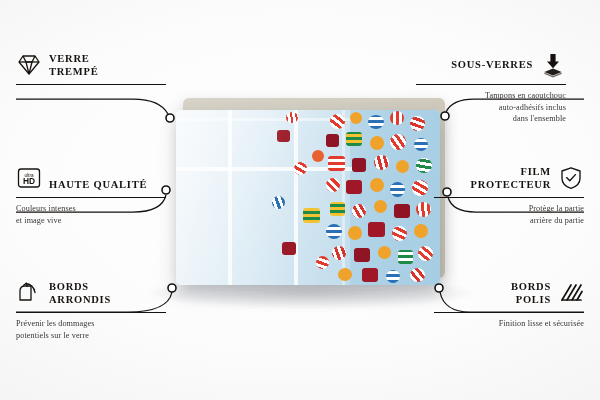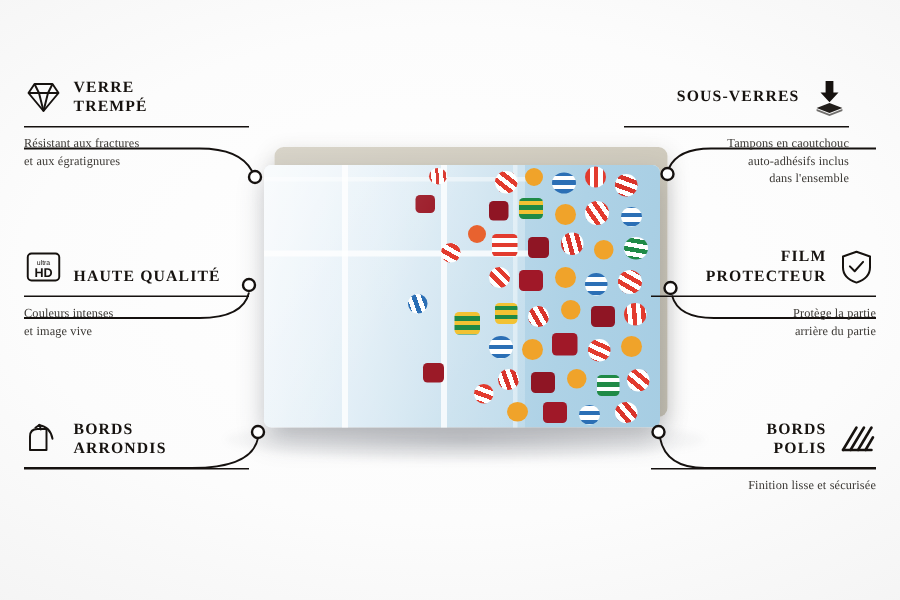--- a/index.html
+++ b/index.html
@@ -170,23 +170,20 @@
               <path d="M19 4 L16 10 L13 22"></path>
               <path d="M10 10 H16"></path>
         </g>
           </svg>
       </span>
       <span class="title">
         <span>VERRE</span><br><span>TREMPÉ</span>
       </span>
     </div>
     <div class="rule"></div>
-    <div class="desc">
-      <span>Résistant aux fractures</span><br><span>et aux égratignures</span>
-    </div>
   </div>
 
   <div class="feat left" style="left:16px;top:163px;">
     <div class="head">
       <span class="ic">
         <svg viewBox="0 0 26 26">
           <rect x="2.5" y="4" width="21" height="18" rx="2.5" fill="none" stroke="#16120f" stroke-width="1.3"></rect>
           <text x="13" y="11.6" text-anchor="middle" font-family="Liberation Sans, sans-serif" font-size="4.6" fill="#16120f">ultra</text>
           <text x="13" y="19.4" text-anchor="middle" font-family="Liberation Sans, sans-serif" font-size="8.4" font-weight="bold" fill="#16120f">HD</text>
         </svg>
@@ -210,20 +207,23 @@
           <path d="M10 3.5 Q17.5 4.5 19 12.5"></path>
               <path d="M7.6 5.2 L10.4 3.2 L11.2 6.4"></path>
         </g>
           </svg>
       </span>
       <span class="title">
         <span>BORDS</span><br><span>ARRONDIS</span>
       </span>
     </div>
     <div class="rule"></div>
+    <div class="desc">
+      <span>Prévenir les dommages</span><br><span>potentiels sur le verre</span>
+    </div>
   </div>
 
   <div class="feat right" style="left:416px;top:50px;">
     <div class="head">
       <span class="ic">
         <svg viewBox="0 0 26 26">
             <g fill="#16120f">
           <path d="M10.4 2 h5.2 v7.6 h3.4 L13 16.2 L7 9.6 h3.4 Z"></path>
           <path d="M13 16.6 L21.6 20 L13 23.4 L4.4 20 Z" opacity=".95"></path>
           <path d="M4.4 20.6 L13 24 L21.6 20.6 v1.4 L13 25.4 L4.4 22 Z" opacity=".6"></path>

